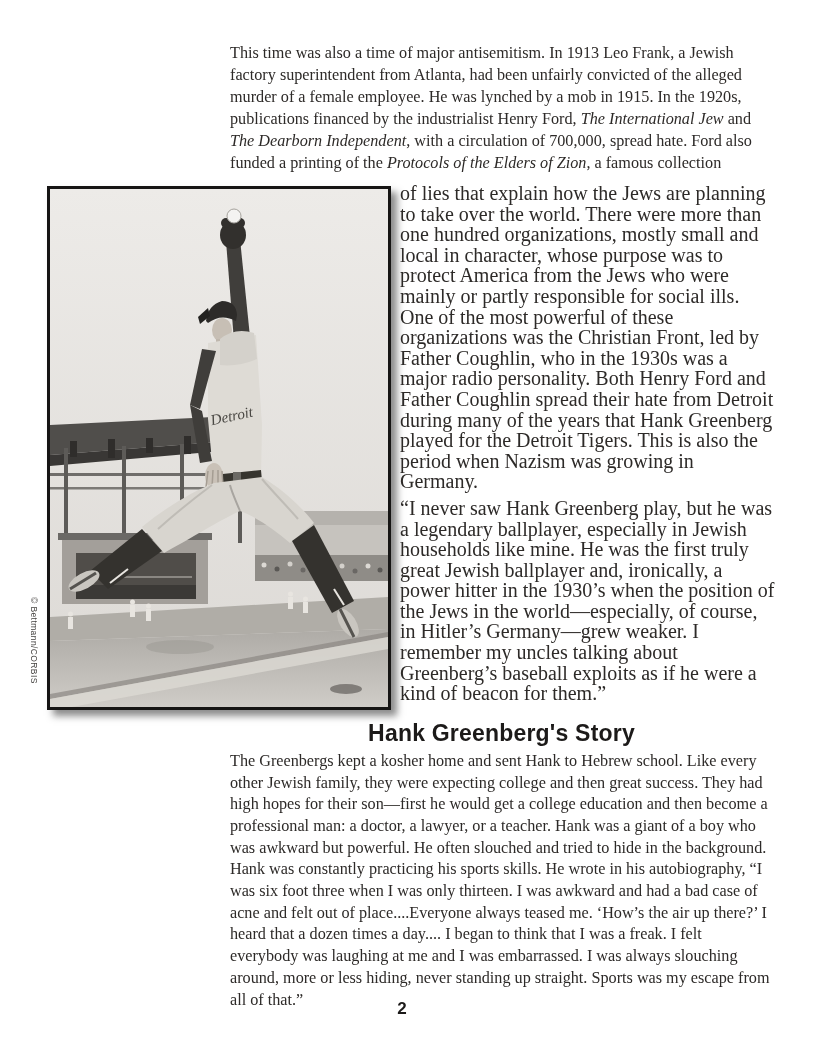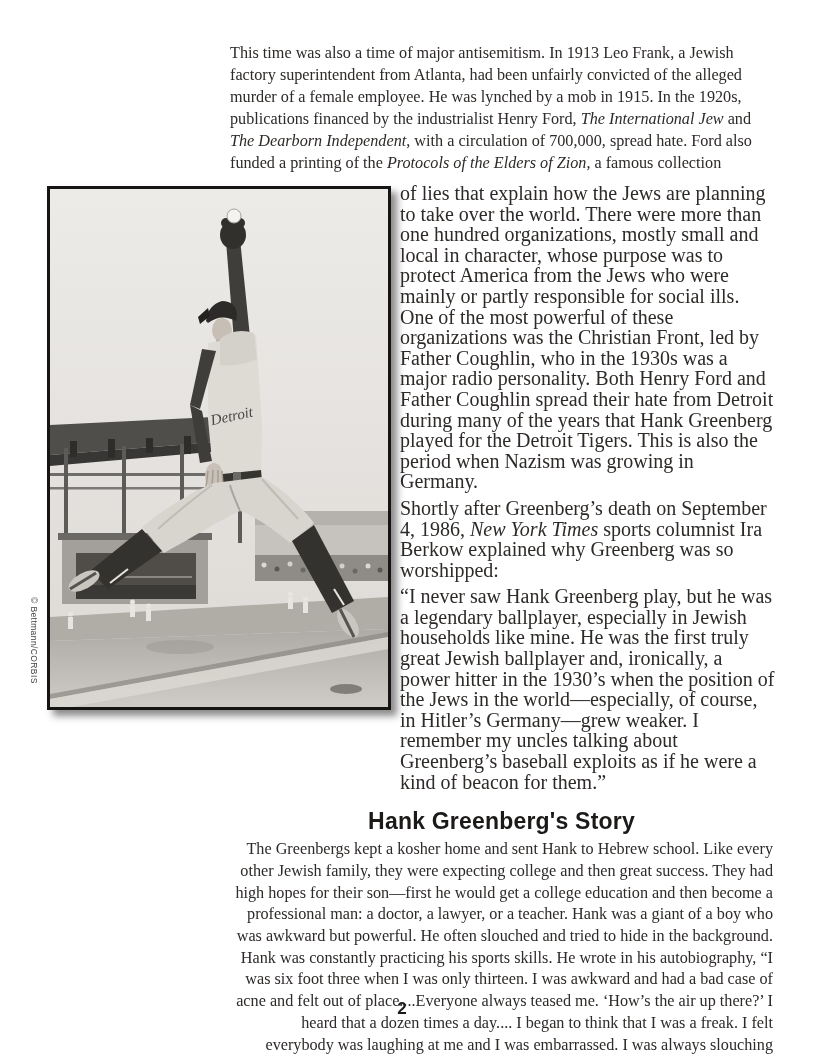--- a/index.html
+++ b/index.html
@@ -36,21 +36,20 @@
     font-weight:bold;
     font-size:23px;
     line-height:28px;
     color:#1c1a19;
     letter-spacing:0.2px;
   }
   .story{
     font-size:16.2px;
     line-height:21.7px;
     margin-top:2px;
-    text-align:right;
   }
   .photo-frame{
     position:absolute;
     left:47px;top:186px;
     width:338px;height:518px;
     border:3px solid #161514;
     box-shadow:6px 6px 7px rgba(45,45,45,0.55);
     background:#e8e6e3;
   }
   .photo-frame svg{display:block;width:338px;height:518px;}
@@ -77,21 +76,20 @@
   }
 </style>
 </head>
 <body>
 
 <div class="col">
   <p><span>This time was also a time of major antisemitism. In 1913 Leo Frank, a Jewish factory superintendent from Atlanta, had been unfairly convicted of the alleged murder of a female employee. He was lynched by a mob in 1915. In the 1920s, publications financed by the industrialist Henry Ford, </span><em>The International Jew</em><span> and </span><em>The Dearborn Independent</em><span>, with a circulation of 700,000, spread hate. Ford also funded a printing of the </span><em>Protocols of the Elders of Zion</em><span>, a famous collection</span></p>
 
   <div class="wrap-section">
     <p><span>of lies that explain how the Jews are planning to take over the world. There were more than one hundred organizations, mostly small and local in character, whose purpose was to protect America from the Jews who were mainly or partly responsible for social ills. One of the most powerful of these organizations was the Christian Front, led by Father Coughlin, who in the 1930s was a major radio personality. Both Henry Ford and Father Coughlin spread their hate from Detroit during many of the years that Hank Greenberg played for the Detroit Tigers. This is also the period when Nazism was growing in Germany.</span></p>
-    <p><span>Shortly after Greenberg’s death on September 4, 1986, </span><em>New York Times</em><span> sports columnist Ira Berkow explained why Greenberg was so worshipped:</span></p>
     <p><span>“I never saw Hank Greenberg play, but he was a legendary ballplayer, especially in Jewish households like mine. He was the first truly great Jewish ballplayer and, ironically, a power hitter in the 1930’s when the position of the Jews in the world—especially, of course, in Hitler’s Germany—grew weaker. I remember my uncles talking about Greenberg’s baseball exploits as if he were a kind of beacon for them.”</span></p>
   </div>
 
   <h2 class="story-heading">Hank Greenberg's Story</h2>
 
   <p class="story"><span>The Greenbergs kept a kosher home and sent Hank to Hebrew school. Like every other Jewish family, they were expecting college and then great success. They had high hopes for their son—first he would get a college education and then become a professional man: a doctor, a lawyer, or a teacher. Hank was a giant of a boy who was awkward but powerful. He often slouched and tried to hide in the background. Hank was constantly practicing his sports skills. He wrote in his autobiography, “I was six foot three when I was only thirteen. I was awkward and had a bad case of acne and felt out of place....Everyone always teased me. ‘How’s the air up there?’ I heard that a dozen times a day.... I began to think that I was a freak. I felt everybody was laughing at me and I was embarrassed. I was always slouching around, more or less hiding, never standing up straight. Sports was my escape from all of that.”</span></p>
 </div>
 
 <div class="photo-frame">
   <svg viewBox="0 0 338 518" xmlns="http://www.w3.org/2000/svg">

